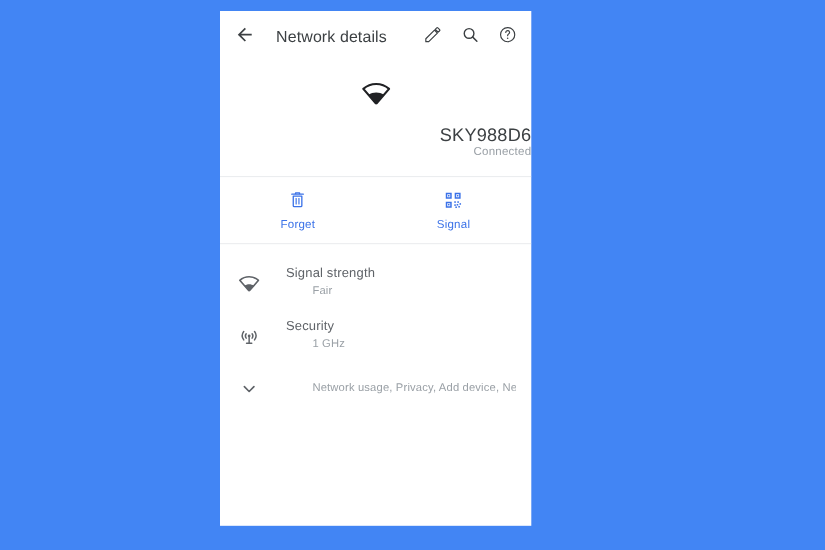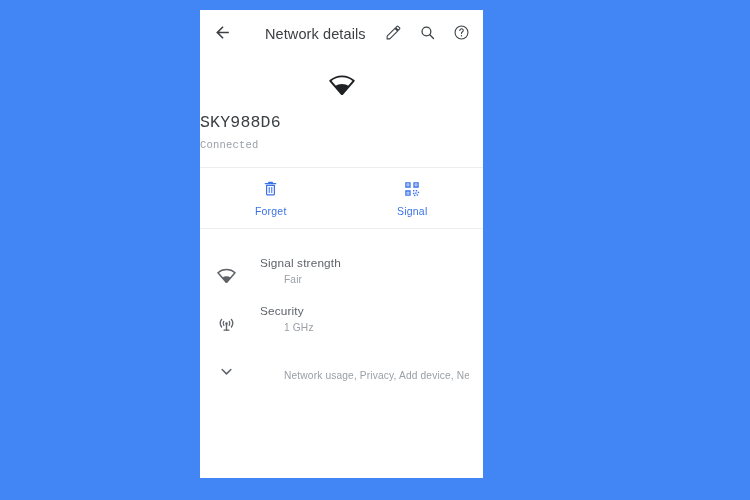--- a/index.html
+++ b/index.html
@@ -34,21 +34,20 @@
   }
 
   
   .appbar {
     position: relative;
     height: 48px;
     display: flex;
     align-items: center;
     padding: 0 12px 0 10px;
     box-sizing: border-box;
-    gap: 14px;
   }
   .appbar-back {
     width: 24px;
     height: 24px;
     display: flex;
     align-items: center;
     justify-content: center;
     flex: 0 0 auto;
     cursor: pointer;
   }
@@ -72,38 +71,37 @@
     display: flex;
     align-items: center;
     justify-content: center;
     cursor: pointer;
   }
 
   
   .hero {
     padding-top: 16px;
     padding-bottom: 16px;
-    text-align: left;
-    font-family: Liberation Mono, monospace;
+    text-align: right;
   }
   .hero-wifi {
     height: 26px;
     display: flex;
     align-items: center;
     justify-content: center;
     margin-bottom: 14px;
   }
   .hero-ssid {
     font-size: 16.5px;
     color: #3c4043;
     letter-spacing: .2px;
     line-height: 1.1;
   }
   .hero-status {
-    margin-top: 7px;
+    margin-top: 0;
     font-size: 10.5px;
     color: #9aa0a6;
     letter-spacing: .2px;
   }
 
   .divider {
     height: 1px;
     background: #ebedef;
     width: 100%;
   }
@@ -134,21 +132,21 @@
     color: #3b72e8;
     letter-spacing: .2px;
   }
 
   
   .list {
     padding-top: 10px;
   }
   .row {
     display: flex;
-    align-items: flex-end;
+    align-items: center;
     min-height: 48px;
     padding: 0 14px 0 14px;
     box-sizing: border-box;
     cursor: default;
   }
   .row-icon {
     width: 24px;
     height: 24px;
     flex: 0 0 24px;
     display: flex;

